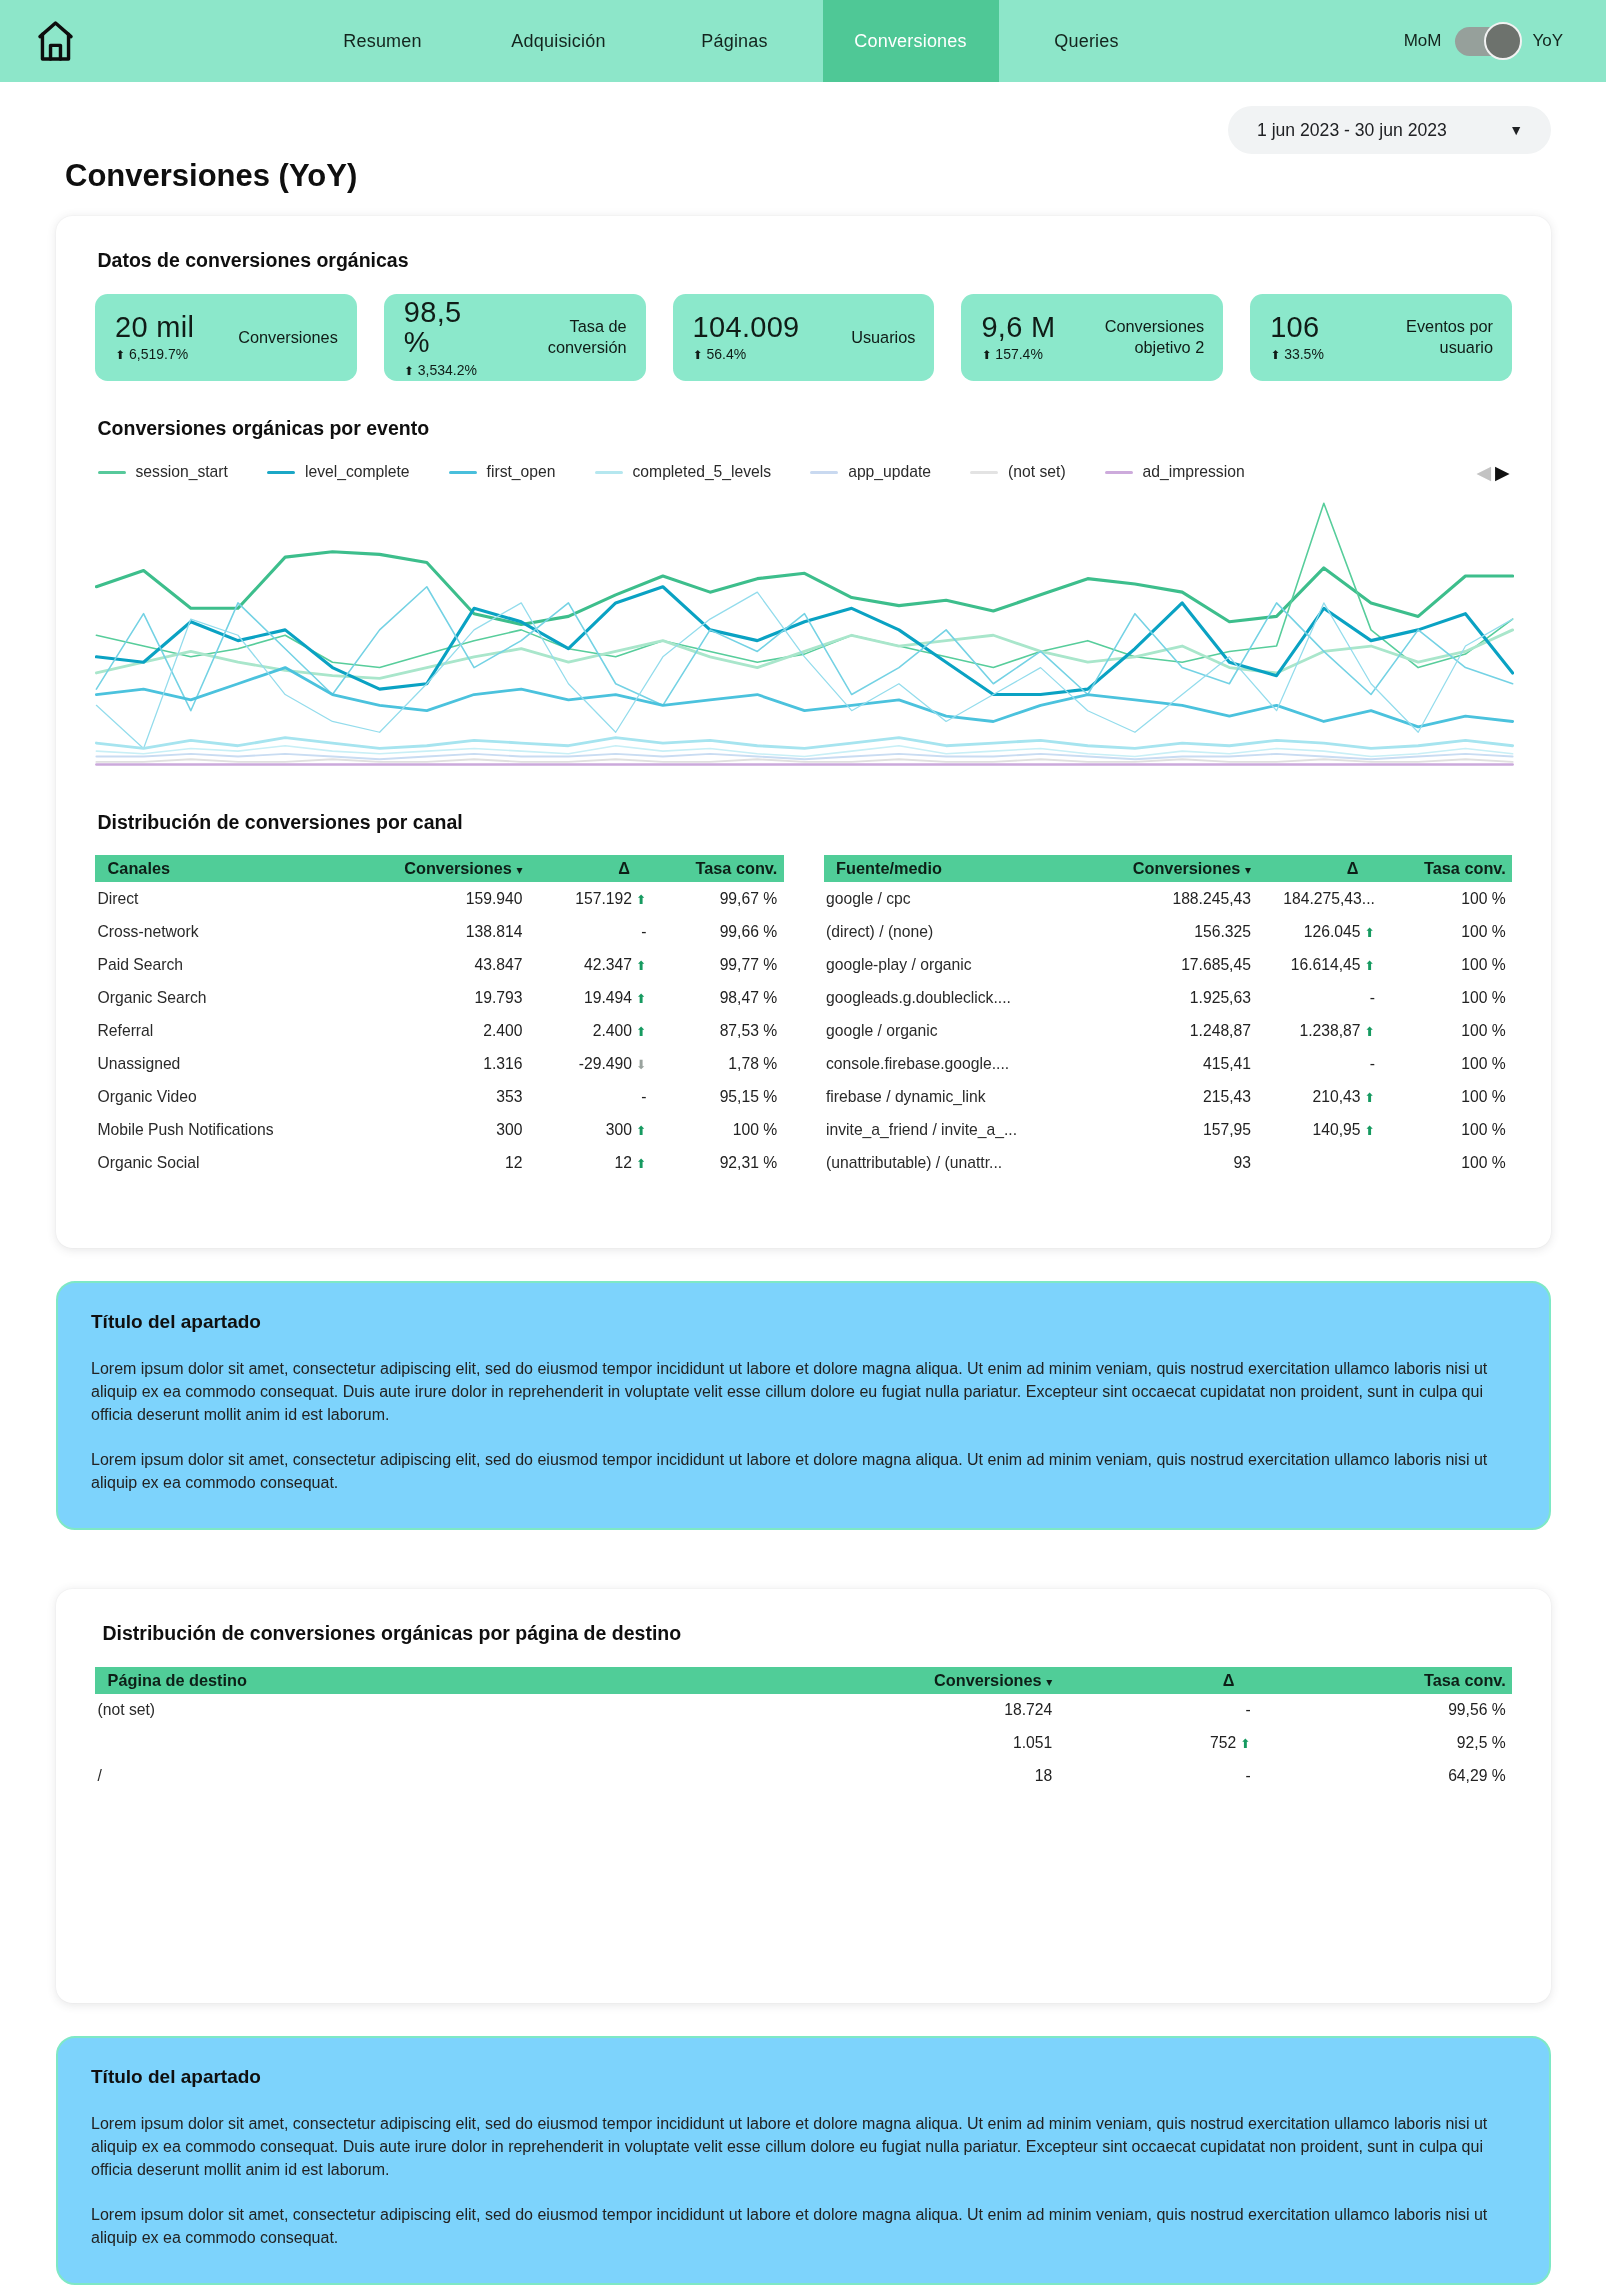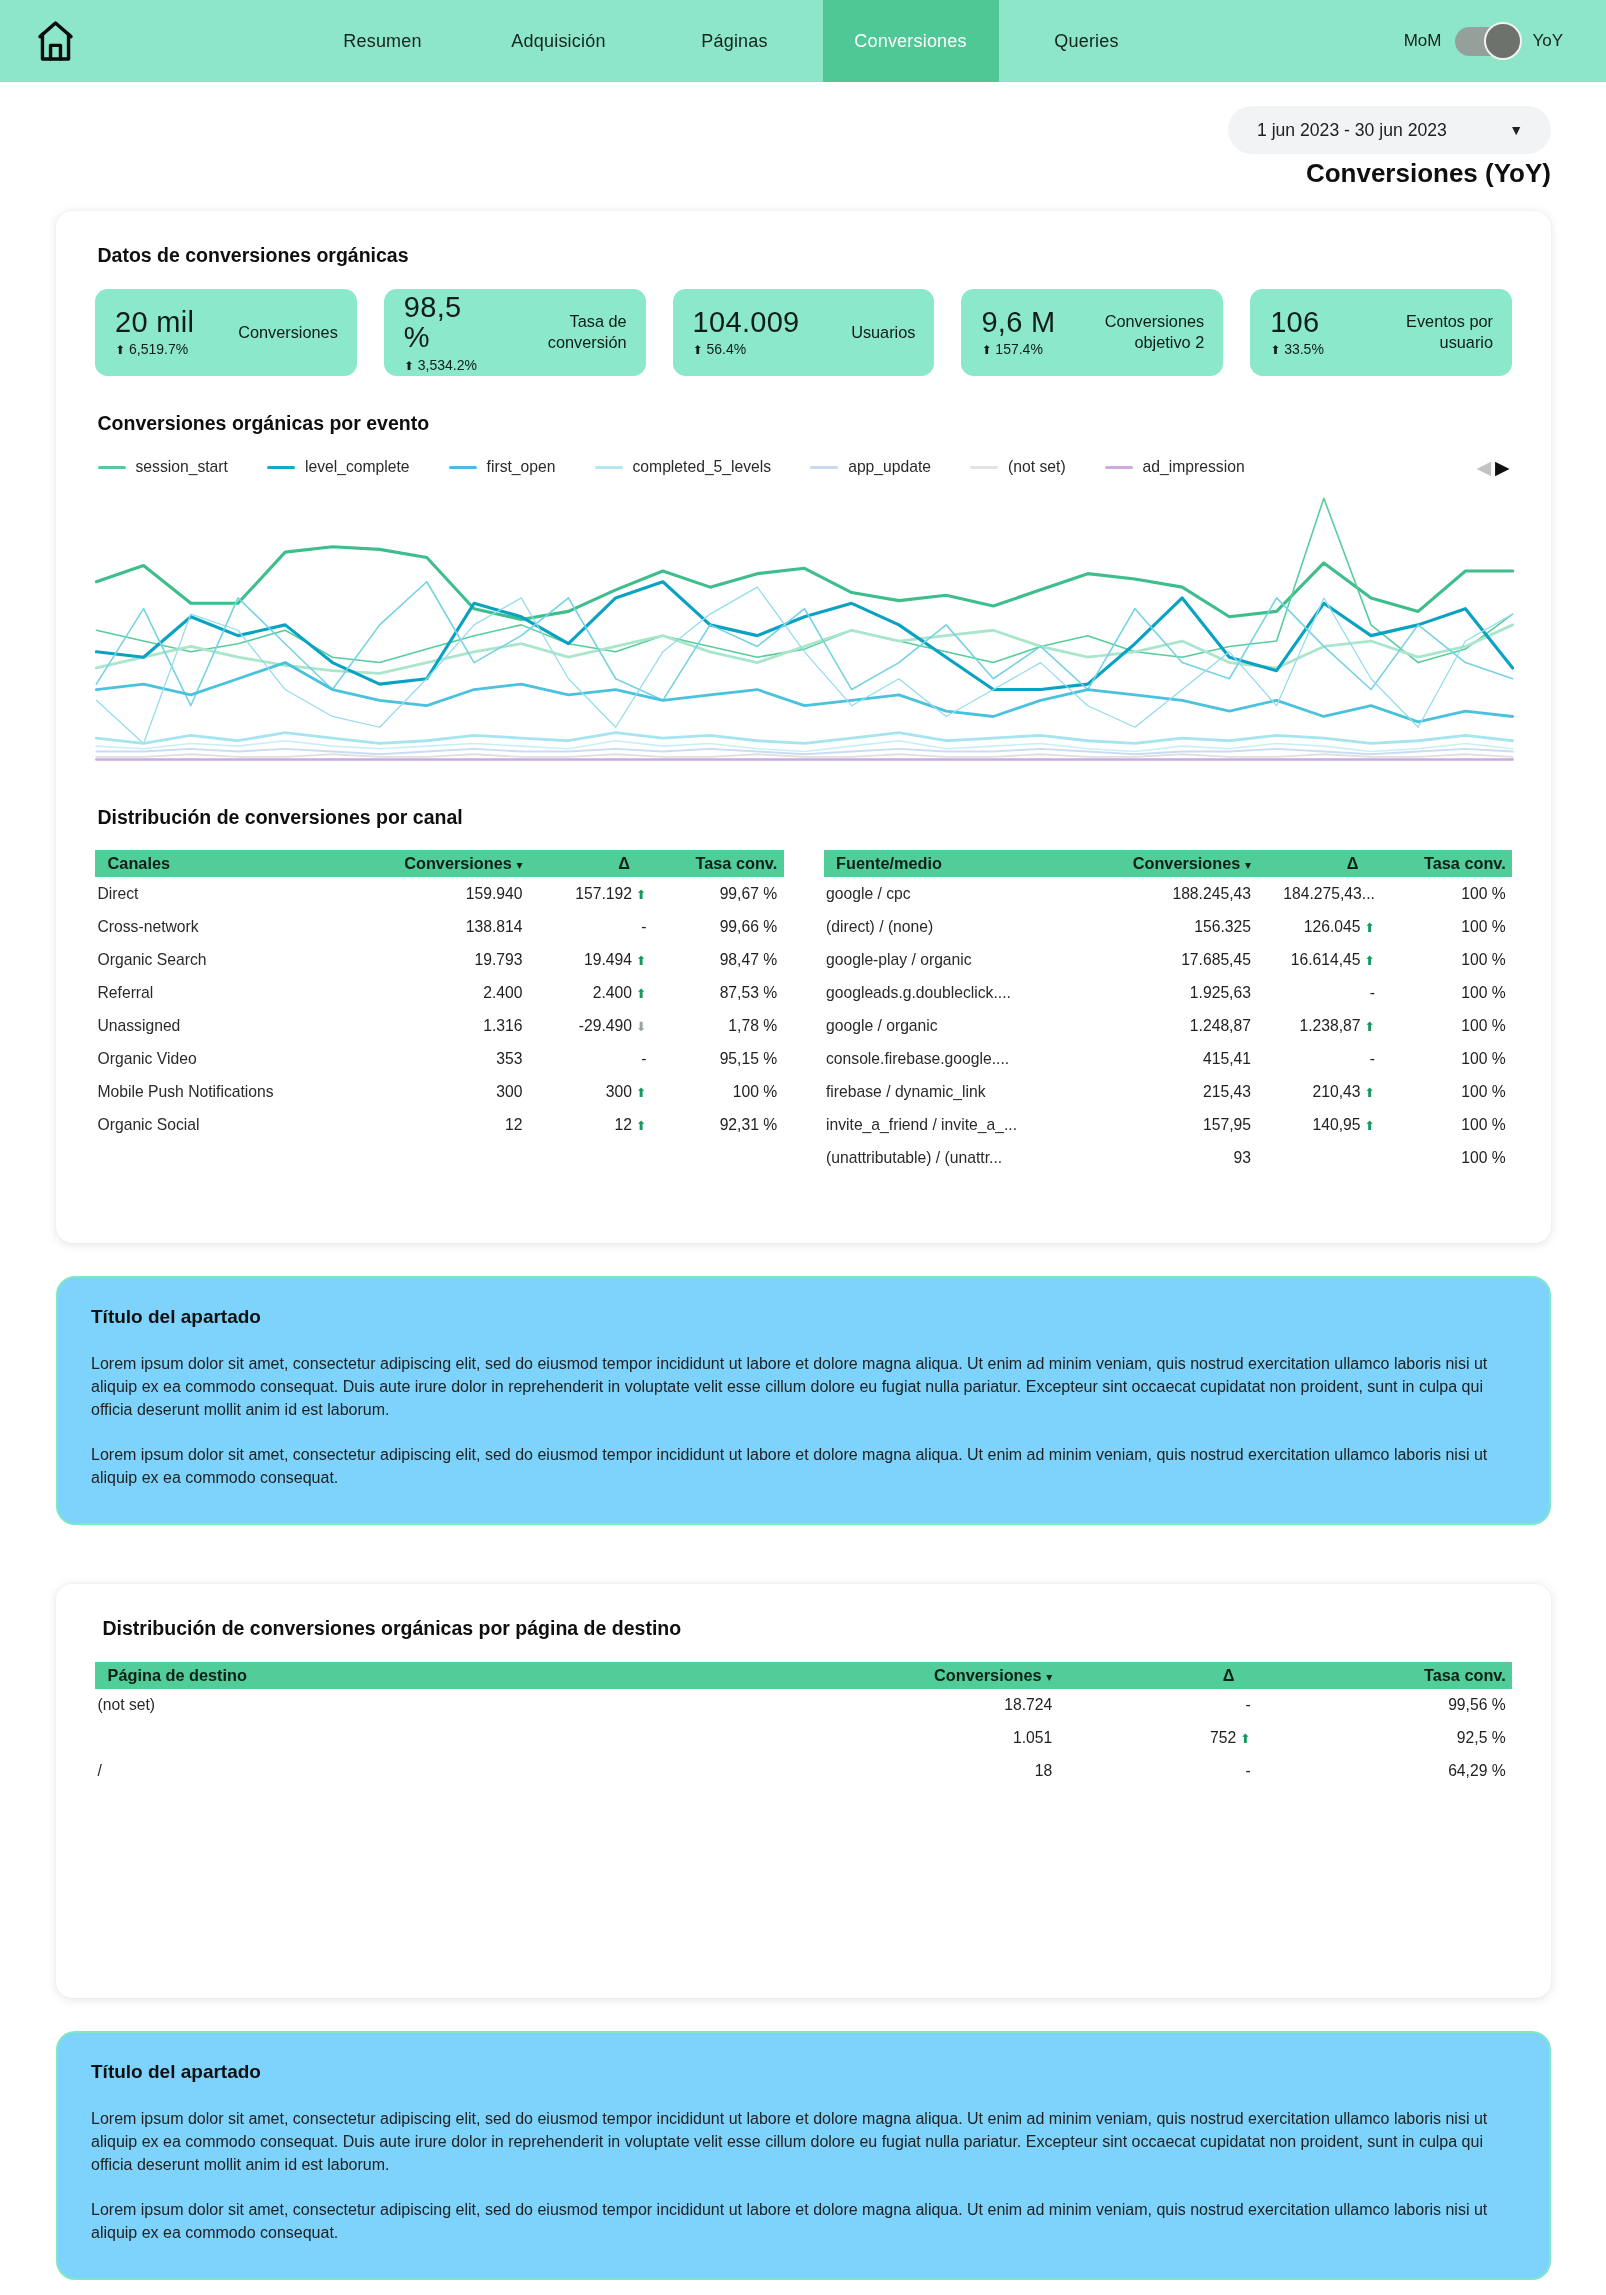--- a/index.html
+++ b/index.html
@@ -14,21 +14,21 @@
   .nav-tab.active{background:#4fc896;color:#ffffff;}
   .nav-toggle{width:264px;display:flex;align-items:center;justify-content:flex-end;padding-right:44px;gap:14px;}
   .toggle-label{font-size:17px;color:#13241d;}
   .toggle-pill{width:63px;height:29px;border-radius:16.3px;background:#96a09b;position:relative;flex:0 0 auto;}
   .toggle-knob{position:absolute;top:50%;right:-3.8px;transform:translateY(-50%);width:38px;height:38px;border-radius:50%;background:#6d726d;border:2.5px solid #f2f2f2;}
 
   
   .page-head{padding:24px 56px 0 56px;display:flex;justify-content:flex-end;}
   .date-pill{background:#f1f3f4;border-radius:25px;height:48px;min-width:323px;display:flex;align-items:center;justify-content:space-between;padding:0 28px 0 29px;font-size:17.6px;color:#202124;cursor:pointer;}
   .date-caret{font-size:14px;color:#202124;margin-left:25px;}
-  .page-title{padding:3.8px 56px 0 65px;font-size:26px;font-weight:bold;color:#0f0f0f;text-align:right;}
+  .page-title{padding:3.8px 56px 0 65px;font-size:31px;font-weight:bold;color:#0f0f0f;}
 
   
   .big-card{margin:22.6px 56px 0 56px;background:#ffffff;border-radius:16.3px;box-shadow:0 1.9px 10px rgba(60,64,67,.13),0 0 1.3px rgba(60,64,67,.08);padding:33px 39px 25px 39px;}
   .section-title{font-size:19.5px;font-weight:bold;color:#0f0f0f;margin:0 0 21.3px 2.5px;}
 
   .kpi-row{display:flex;gap:27px;}
   .kpi-card{flex:1;background:#8be8cb;border-radius:12.6px;height:87px;display:flex;align-items:center;justify-content:space-between;padding:6.3px 19px 6.3px 20px;}
   .kpi-left{display:flex;flex-direction:column;justify-content:center;}
   .kpi-value{font-size:29px;color:#101c17;letter-spacing:0.3px;line-height:1.05;}
   .kpi-delta{font-size:14px;color:#101c17;margin-top:3.8px;}
@@ -227,20 +227,26 @@
               <td>Direct</td>
               <td class="num">159.940</td>
               <td class="num"><span class="dnum">157.192</span><span class="arr-up">⬆</span></td>
               <td class="num">99,67 %</td>
             </tr>
             <tr>
               <td>Cross-network</td>
               <td class="num">138.814</td>
               <td class="num"><span class="dnum">-</span></td>
               <td class="num">99,66 %</td>
+            </tr>
+            <tr>
+              <td>Paid Search</td>
+              <td class="num">43.847</td>
+              <td class="num"><span class="dnum">42.347</span><span class="arr-up">⬆</span></td>
+              <td class="num">99,77 %</td>
             </tr>
             <tr>
               <td>Organic Search</td>
               <td class="num">19.793</td>
               <td class="num"><span class="dnum">19.494</span><span class="arr-up">⬆</span></td>
               <td class="num">98,47 %</td>
             </tr>
             <tr>
               <td>Referral</td>
               <td class="num">2.400</td>

